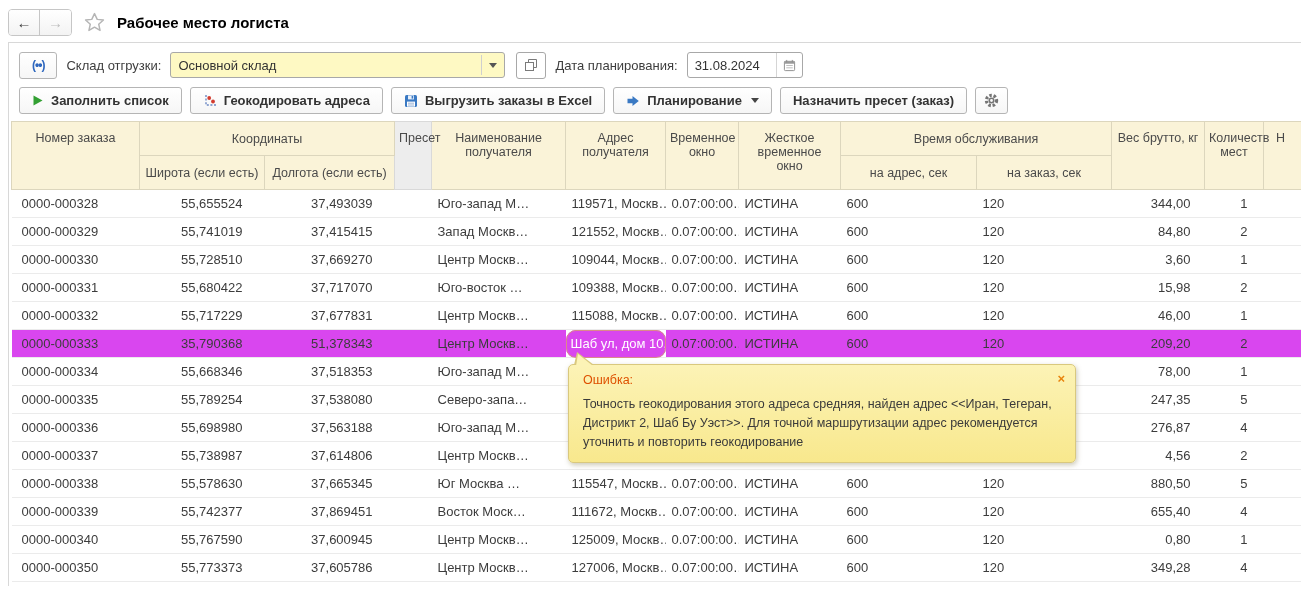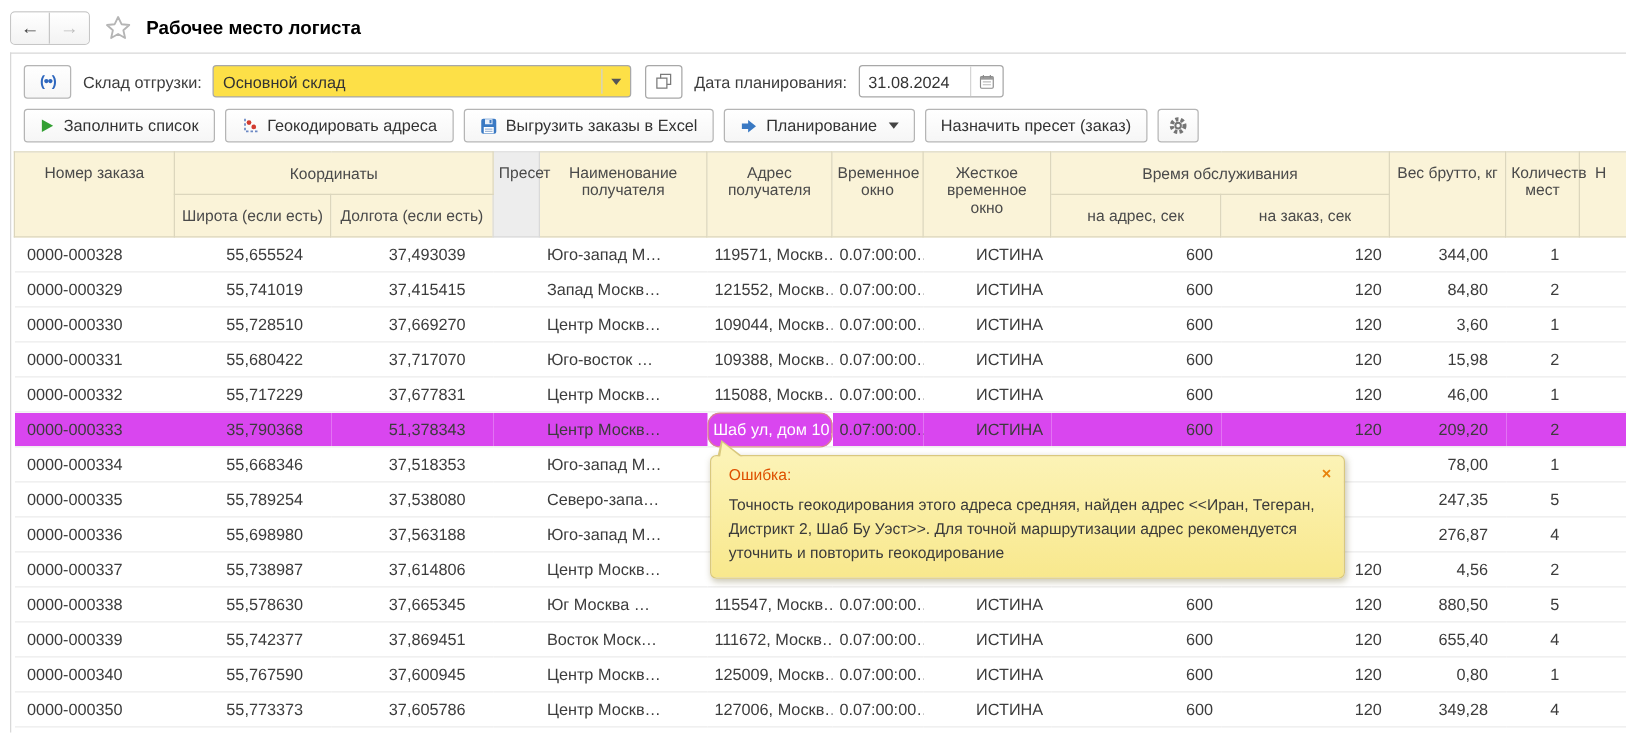--- a/index.html
+++ b/index.html
@@ -20,55 +20,55 @@
   .workspace { margin-left:8px; height:544px; border-top:1px solid #d8d8d8; border-left:1px solid #d8d8d8; padding-left:2px; }
 
   
   .filter-row { display:flex; align-items:center; gap:9px; margin:8px 0 0 8px; height:28px; }
   .btn { display:inline-flex; align-items:center; gap:7px; height:27px; padding:0 12px;
     border:1px solid #b5b5b5; border-radius:3px; background:linear-gradient(#ffffff,#f6f6f6);
     color:#333; white-space:nowrap; cursor:pointer; }
   .interval-icon { color:#2e67be; font-weight:bold; letter-spacing:-1px; font-size:12px; }
   .lbl { color:#3d3d3d; white-space:nowrap; }
   .combo { display:inline-flex; align-items:stretch; width:335px; height:26px; border:1px solid #a8a8a8;
-    border-radius:3px; background:#fde047; overflow:hidden; }
+    border-radius:3px; background:#fef9c3; overflow:hidden; }
   .combo .val { flex:1; display:flex; align-items:center; padding:0 7px; white-space:nowrap; overflow:hidden; }
   .combo .sep { width:1px; background:#cfcfcf; margin:2px 0; }
   .combo .caret-zone { width:22px; display:flex; align-items:center; justify-content:center; cursor:pointer; }
   .caret { width:0; height:0; border-left:4px solid transparent; border-right:4px solid transparent; border-top:5px solid #555; }
   .sq-btn { width:30px; height:27px; margin-left:2px; display:inline-flex; align-items:center; justify-content:center;
     border:1px solid #a8a8a8; border-radius:3px; background:#fff; cursor:pointer; }
   .date-field { display:inline-flex; align-items:center; width:116px; height:26px; border:1px solid #a8a8a8;
     border-radius:3px; background:#fff; overflow:hidden; }
   .date-field .val { flex:1; padding:0 7px; white-space:nowrap; }
   .date-field .cal { width:26px; height:100%; display:flex; align-items:center; justify-content:center;
     border-left:1px solid #d5d5d5; cursor:pointer; }
 
   
-  .toolbar-row { display:flex; align-items:center; gap:8px; margin:7px 0 0 8px; height:29px; }
+  .toolbar-row { display:flex; align-items:center; gap:8px; margin:7px 0 0 8px; height:29px;font-weight:bold; }
   .tb-caret { width:0; height:0; border-left:4px solid transparent; border-right:4px solid transparent;
     border-top:5px solid #444; margin-left:2px; }
   .gear-btn { width:33px; padding:0; justify-content:center; }
 
   
   .table-wrap { margin:6px 0 0 0; }
   table { border-collapse:collapse; table-layout:fixed; width:1291px; }
   col.c-order{width:128px} col.c-lat{width:125px} col.c-lon{width:130px} col.c-preset{width:37px}
   col.c-name{width:134px} col.c-addr{width:100px} col.c-win{width:73px} col.c-hard{width:102px}
   col.c-asec{width:136px} col.c-osec{width:135px} col.c-weight{width:93px} col.c-places{width:59px}
   thead th { background:#faf3d8; border:1px solid #dcd6bd; font-weight:normal; font-size:12.5px;
     color:#4a4a4a; text-align:center; padding:3px 4px; height:34px; }
   thead th.vtop { vertical-align:top; padding-top:9px; }
   thead th.preset-col { background:#ededed; border-color:#d9d9d9; }
   thead th.cut-col { text-align:left; padding-left:12px; }
   tbody td { border-bottom:1px solid #ebebeb; height:28px; padding:0 6px; font-size:13px; color:#3c3c3c;
     white-space:nowrap; overflow:hidden; background:#fff; }
   td.a-order { padding-left:10px; }
   td.a-num { text-align:right; padding-right:22px; }
-  td.a-center { text-align:right; }
+  td.a-center { text-align:left; }
   td.a-weight { text-align:right; padding-right:14px; }
   td.a-places { text-align:right; padding-right:16px; }
   tr.row-selected td { background:#d946ef; }
   td.cell-editing { background:#3e63b9; color:#fff; outline:1px solid #db8a8a; outline-offset:-1px; padding-left:5px;border-radius:10px; }
 
   
   .balloon { position:absolute; left:568px; top:364px; width:508px; z-index:6;
     background:linear-gradient(#fcf3b6,#f8e88d); border:1px solid #d9c87e; border-radius:5px;
     box-shadow:1px 2px 5px rgba(110,100,50,.35); padding:8px 14px 11px; }
   .balloon::before { content:""; position:absolute; top:-13px; left:5px;

